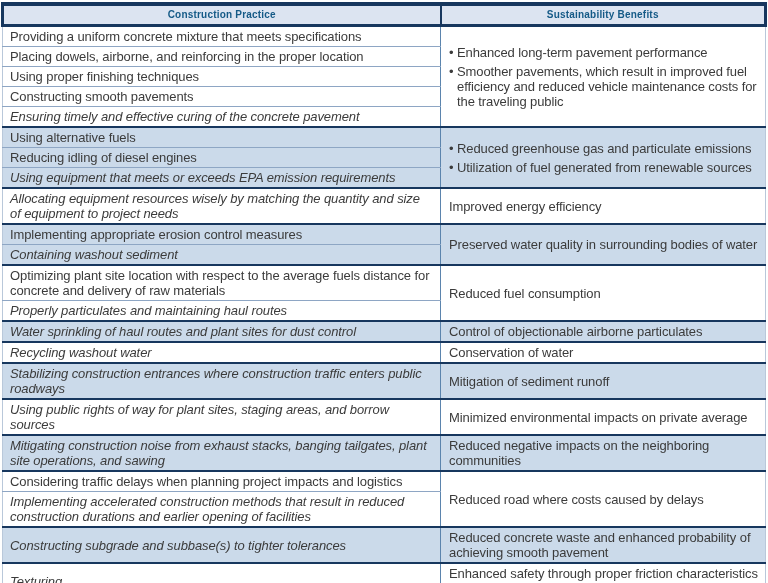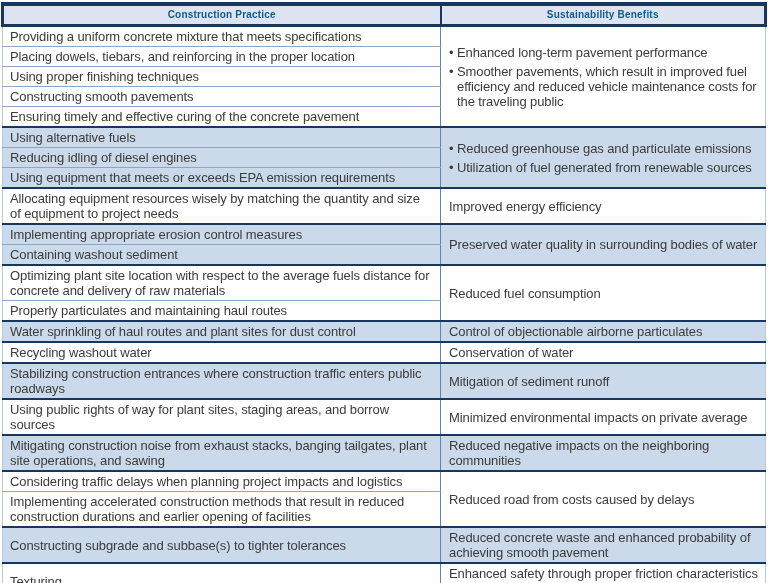--- a/index.html
+++ b/index.html
@@ -50,21 +50,21 @@
   }
   td.practice{
     padding:2px 8px 2px 7px;
     border-bottom:1px solid var(--inner-div);
     border-right:1px solid var(--col-div);
   }
   td.benefit{
     padding:2px 6px 2px 8px;
     border-bottom:2px solid var(--navy);
   }
-  tr.group-end td.practice{border-bottom:2px solid var(--navy);}
+  tr.group-end td.practice{border-bottom:2px solid var(--navy);font-style:italic;}
   tr.shaded td{background:var(--shade);}
   tbody tr.table-end td{border-bottom:3px solid var(--navy);}
   ul.benefit-list{margin:0;padding:0;}
   ul.benefit-list li{
     list-style:none;
     position:relative;
     padding-left:8px;
     margin:4px 0;
   }
   ul.benefit-list li::before{
@@ -94,21 +94,21 @@
         <tr class="">
           <td class="practice">Providing a uniform concrete mixture that meets specifications</td>
           <td class="benefit" rowspan="5">
             <ul class="benefit-list">
               <li>Enhanced long-term pavement performance</li>
               <li>Smoother pavements, which result in improved fuel efficiency and reduced vehicle maintenance costs for the traveling public</li>
             </ul>
           </td>
         </tr>
         <tr class="">
-          <td class="practice">Placing dowels, tiebars, and reinforcing in the proper location</td>
+          <td class="practice">Placing dowels, airborne, and reinforcing in the proper location</td>
         </tr>
         <tr class="">
           <td class="practice">Using proper finishing techniques</td>
         </tr>
         <tr class="">
           <td class="practice">Constructing smooth pavements</td>
         </tr>
         <tr class="group-end ">
           <td class="practice">Ensuring timely and effective curing of the concrete pavement</td>
         </tr>
@@ -177,21 +177,21 @@
         </tr>
         <tr class="shaded group-end ">
           <td class="practice">Mitigating construction noise from exhaust stacks, banging tailgates, plant site operations, and sawing</td>
           <td class="benefit" rowspan="1">
             <div class="benefit-text">Reduced negative impacts on the neighboring communities</div>
           </td>
         </tr>
         <tr class="">
           <td class="practice">Considering traffic delays when planning project impacts and logistics</td>
           <td class="benefit" rowspan="2">
-            <div class="benefit-text">Reduced road from costs caused by delays</div>
+            <div class="benefit-text">Reduced road where costs caused by delays</div>
           </td>
         </tr>
         <tr class="group-end ">
           <td class="practice">Implementing accelerated construction methods that result in reduced construction durations and earlier opening of facilities</td>
         </tr>
         <tr class="shaded group-end ">
           <td class="practice">Constructing subgrade and subbase(s) to tighter tolerances</td>
           <td class="benefit" rowspan="1">
             <div class="benefit-text">Reduced concrete waste and enhanced probability of achieving smooth pavement</div>
           </td>

